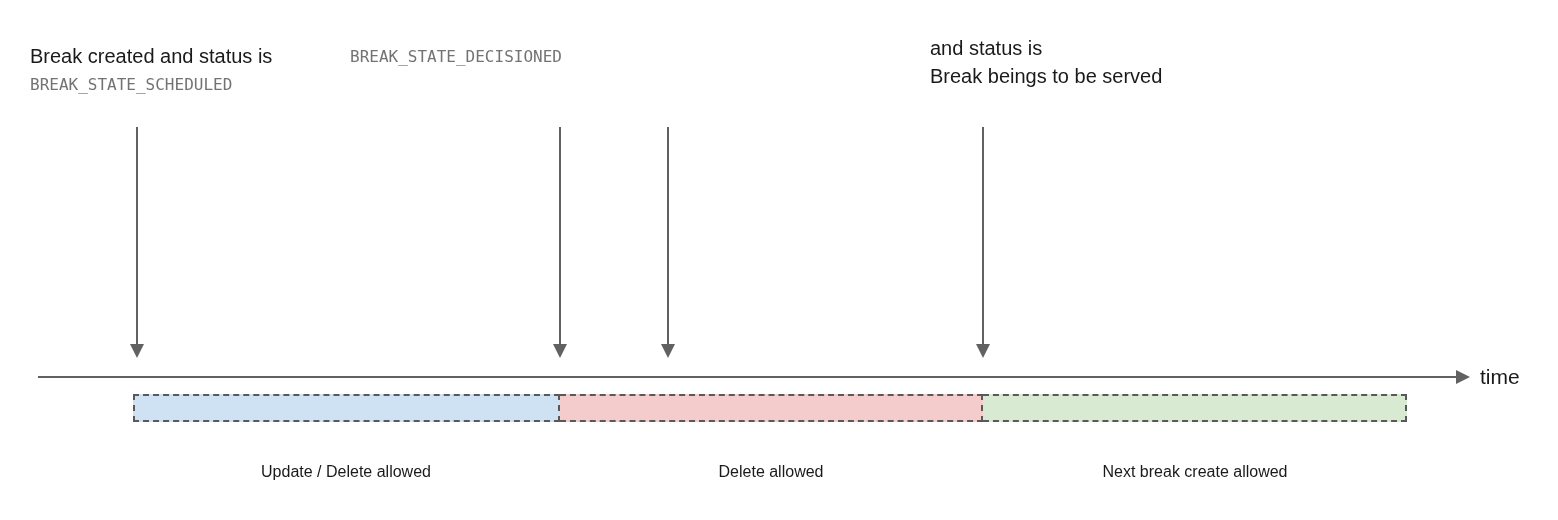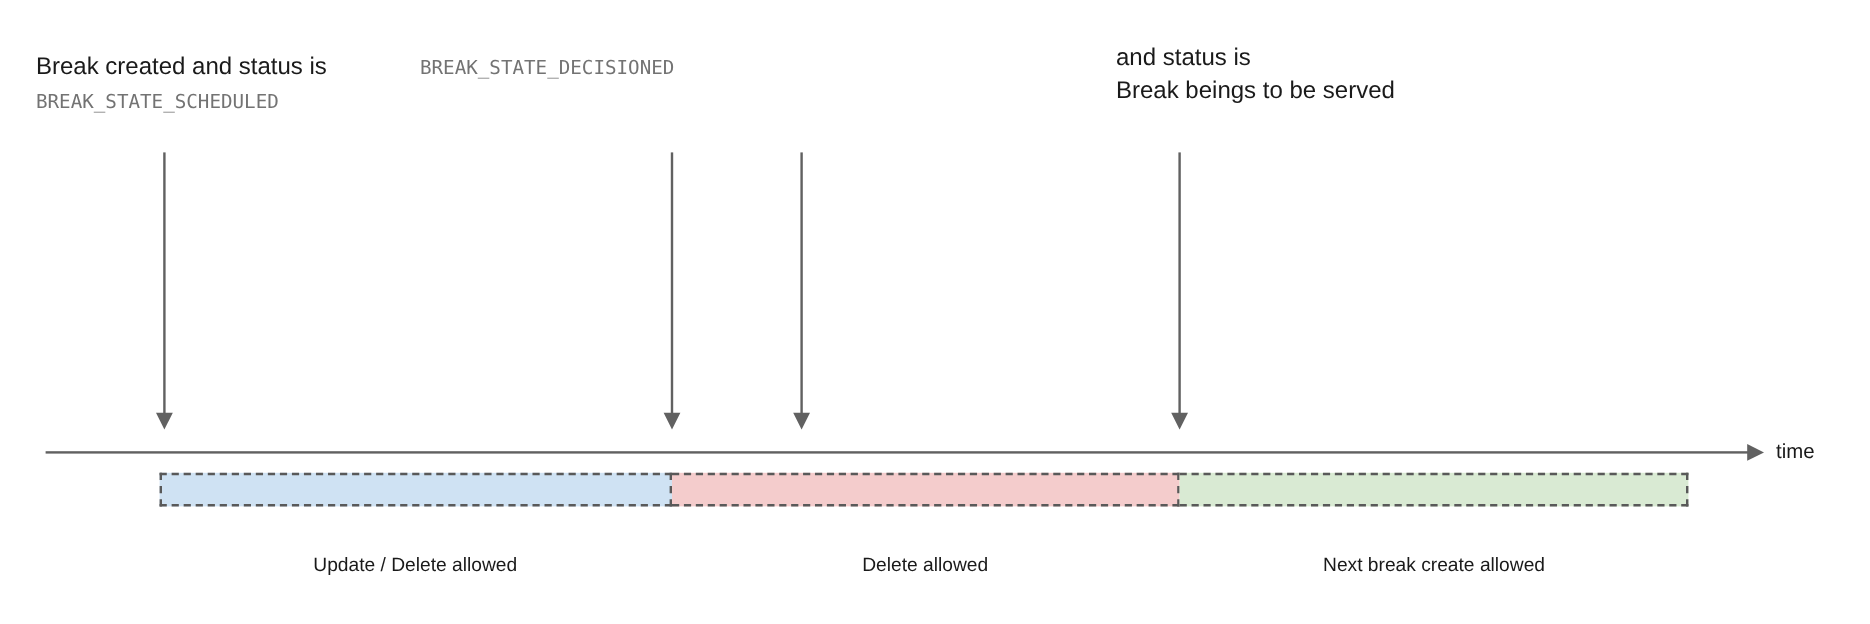--- a/index.html
+++ b/index.html
@@ -52,21 +52,21 @@
     position: absolute;
     left: 1456px; top: 370px;
     width: 0; height: 0;
     border-top: 7px solid transparent;
     border-bottom: 7px solid transparent;
     border-left: 14px solid #616161;
   }
   .time-label {
     position: absolute;
     left: 1480px; top: 364px;
-    font-size: 17px;
+    font-size: 21px;
     line-height: 26px;
     color: #1a1a1a;
   }
   .segment {
     position: absolute;
     top: 394px;
     height: 28px;
     box-sizing: border-box;
     border: 2px dashed #595959;
   }

